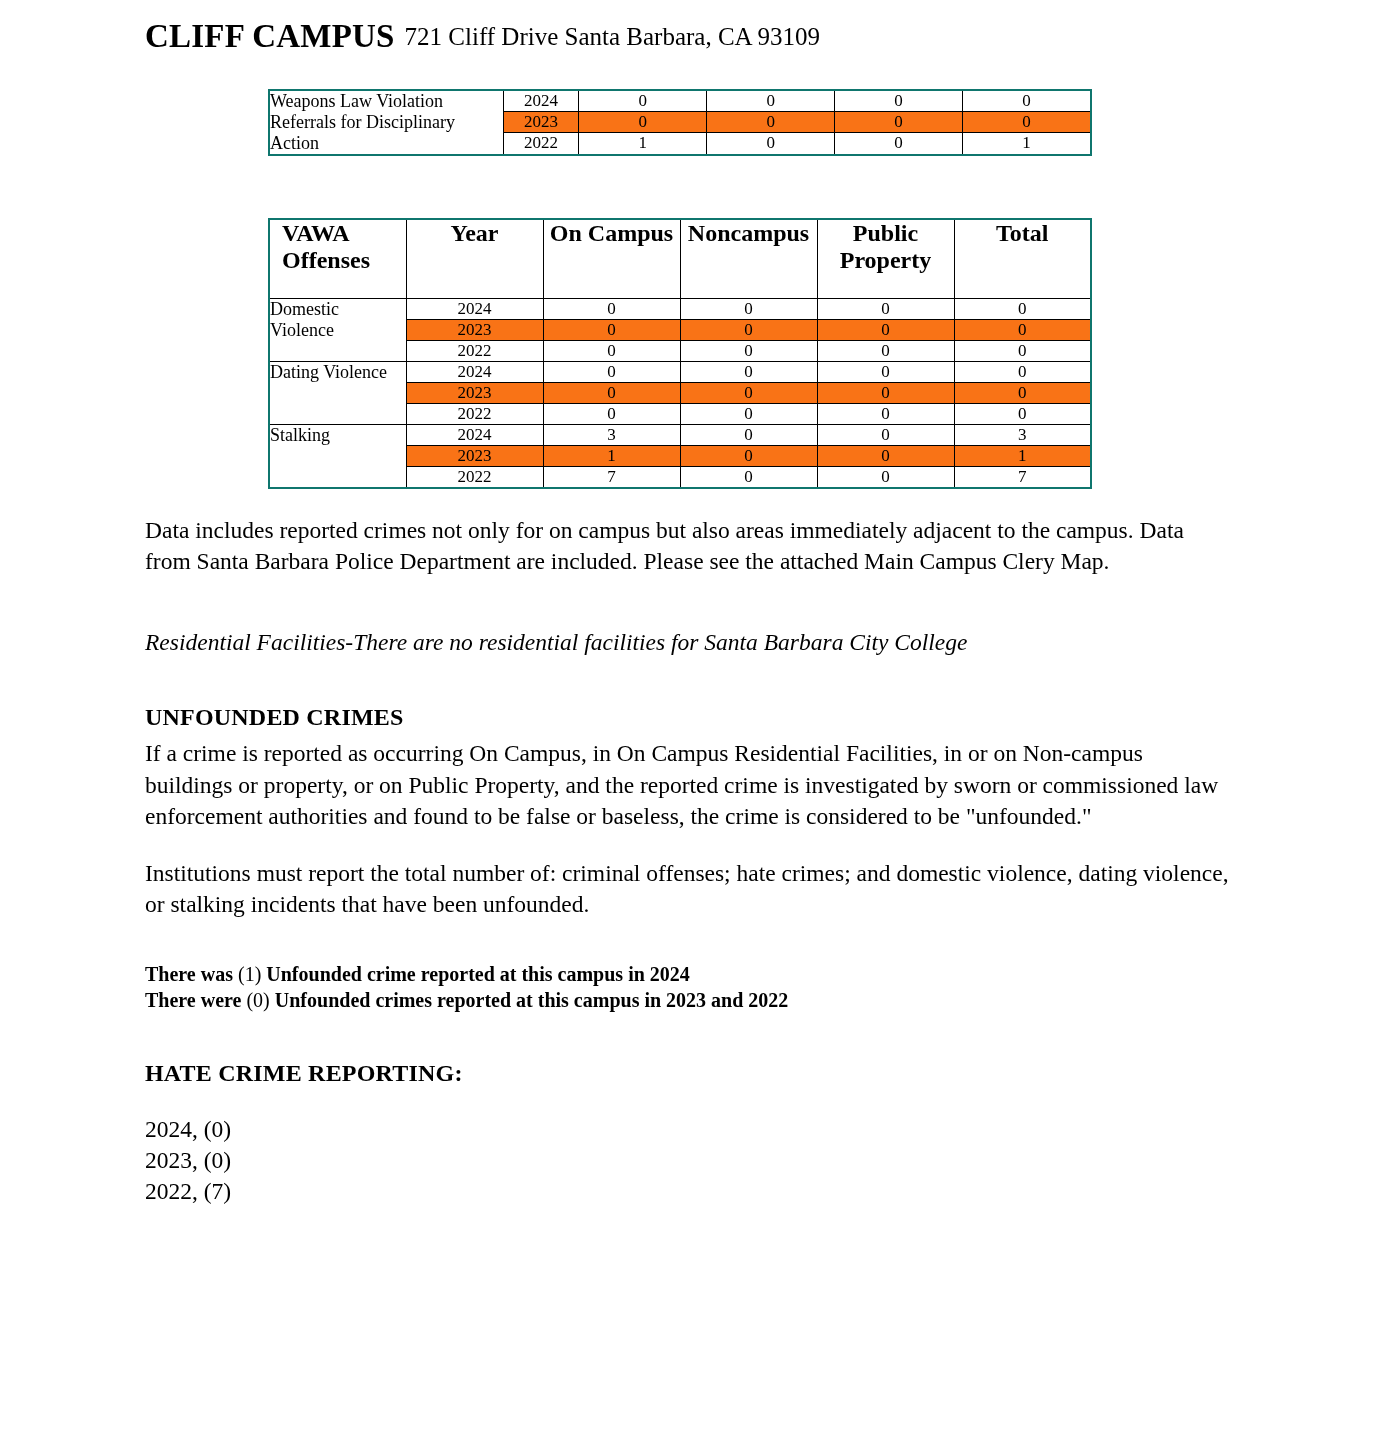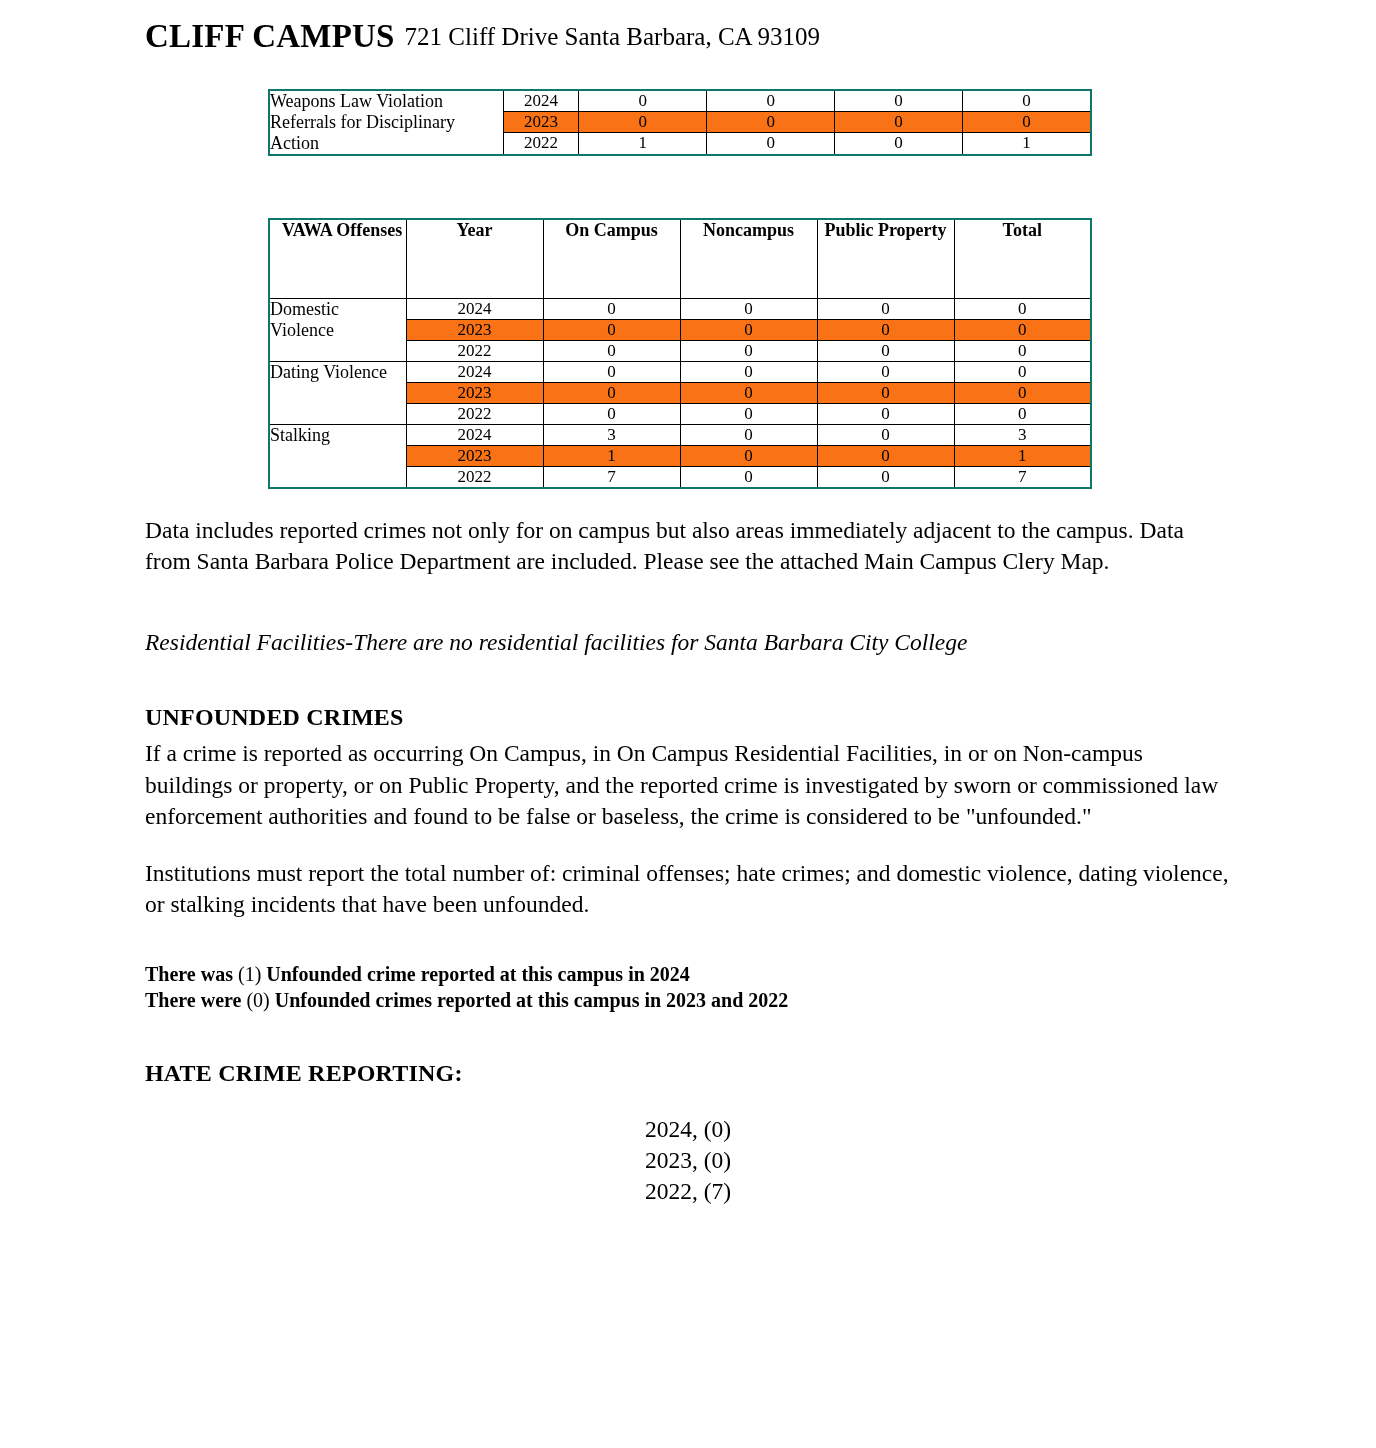--- a/index.html
+++ b/index.html
@@ -80,21 +80,21 @@
     font-size: 17px;
   }
   .row-shaded td {
     background: #f97316;
   }
 
   
   .hdr-cell {
     text-align: center;
     font-weight: bold;
-    font-size: 18px;
+    font-size: 24px;
     padding: 8px 4px;
     vertical-align: middle;
     height: 78px;
   }
   .hdr-cell.left {
     text-align: left;
     padding-left: 12px;
   }
 
   
@@ -131,21 +131,21 @@
   .hate-head {
     font-size: 24px;
     font-weight: bold;
     margin-top: 44px;
     letter-spacing: 0.2px;
   }
   .hate-item {
     font-size: 23.5px;
     line-height: 1.33;
   }
-  .hate-list { margin-top: 24px; text-align: center; }
+  .hate-list { margin-top: 24px; }
   .stack-top { margin-top: 40px; }
 </style>
 </head>
 <body>
 
 <div class="page">
 
   <div class="doc-header">
     <span class="campus-title">CLIFF CAMPUS</span>
     <span class="campus-address">721 Cliff Drive Santa Barbara, CA 93109</span>

